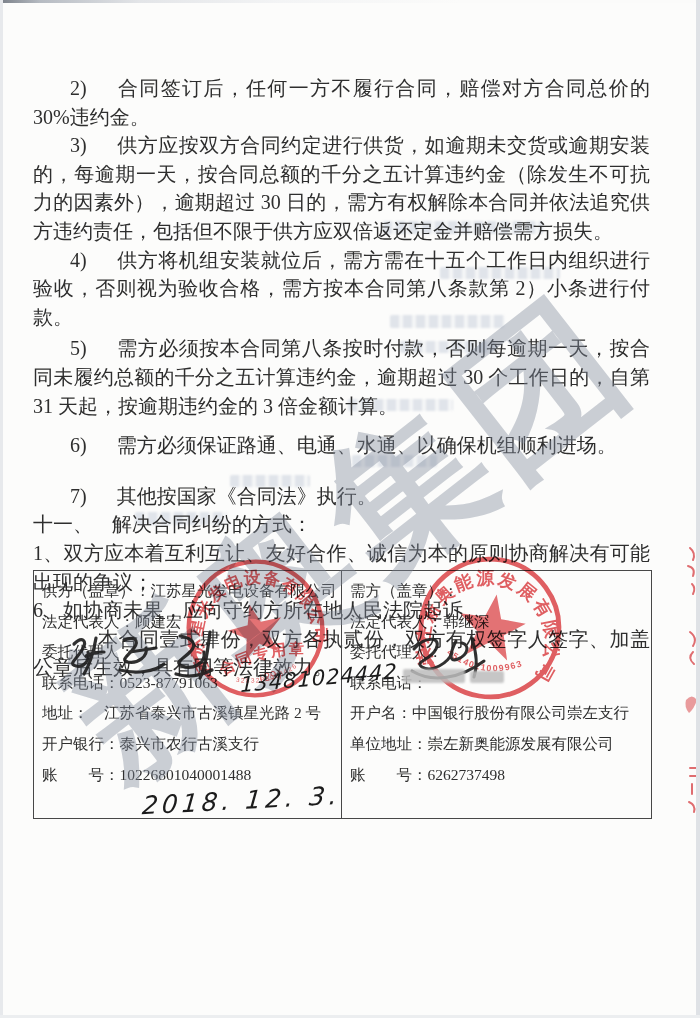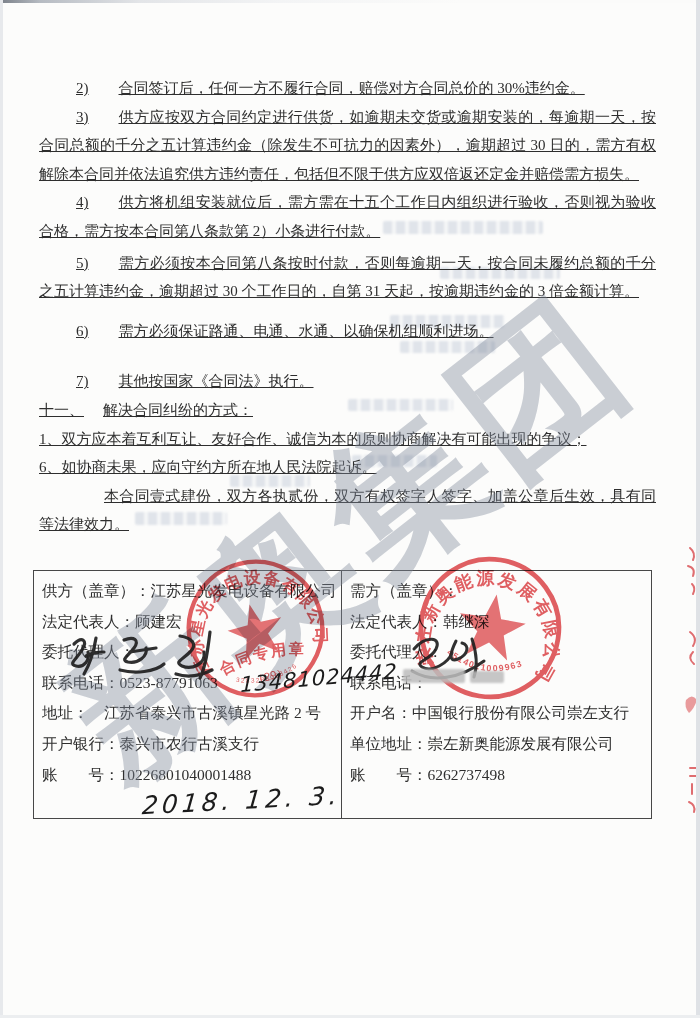--- a/index.html
+++ b/index.html
@@ -17,22 +17,22 @@
   .bleed{position:absolute;border-radius:2px;filter:blur(1.2px);z-index:1;
     background:repeating-linear-gradient(90deg,rgba(115,135,170,.20) 0 9px,rgba(115,135,170,.05) 9px 13px);}
 
   
   .watermark{position:absolute;left:70px;top:612px;z-index:3;white-space:nowrap;
     font-family:"Liberation Sans","DejaVu Sans",sans-serif;font-weight:700;
     font-size:158px;line-height:158px;letter-spacing:6px;color:rgba(128,138,154,.40);
     transform:rotate(-38deg);transform-origin:79px 79px;pointer-events:none;}
 
   
-  #doc-flow{position:absolute;left:39px;top:74px;width:617px;z-index:2;
-    font-size:15px;line-height:28.6px;text-align:justify;text-decoration:underline;}
+  #doc-flow{position:absolute;left:33px;top:74px;width:617px;z-index:2;
+    font-size:20px;line-height:28.6px;text-align:justify;}
   #doc-flow p{margin:0;padding:0;}
   #doc-flow p:nth-child(4){margin-top:3px;}
   #doc-flow p:nth-child(5){margin-top:11px;}
   #doc-flow p:nth-child(6){margin-top:22px;}
   .clause{text-indent:37px;}
   .clause .num{margin-right:30px;}
   .sec .marker{margin-right:19px;}
   .sub{padding-left:26px;}
   .s12body{text-indent:65px;}
 

